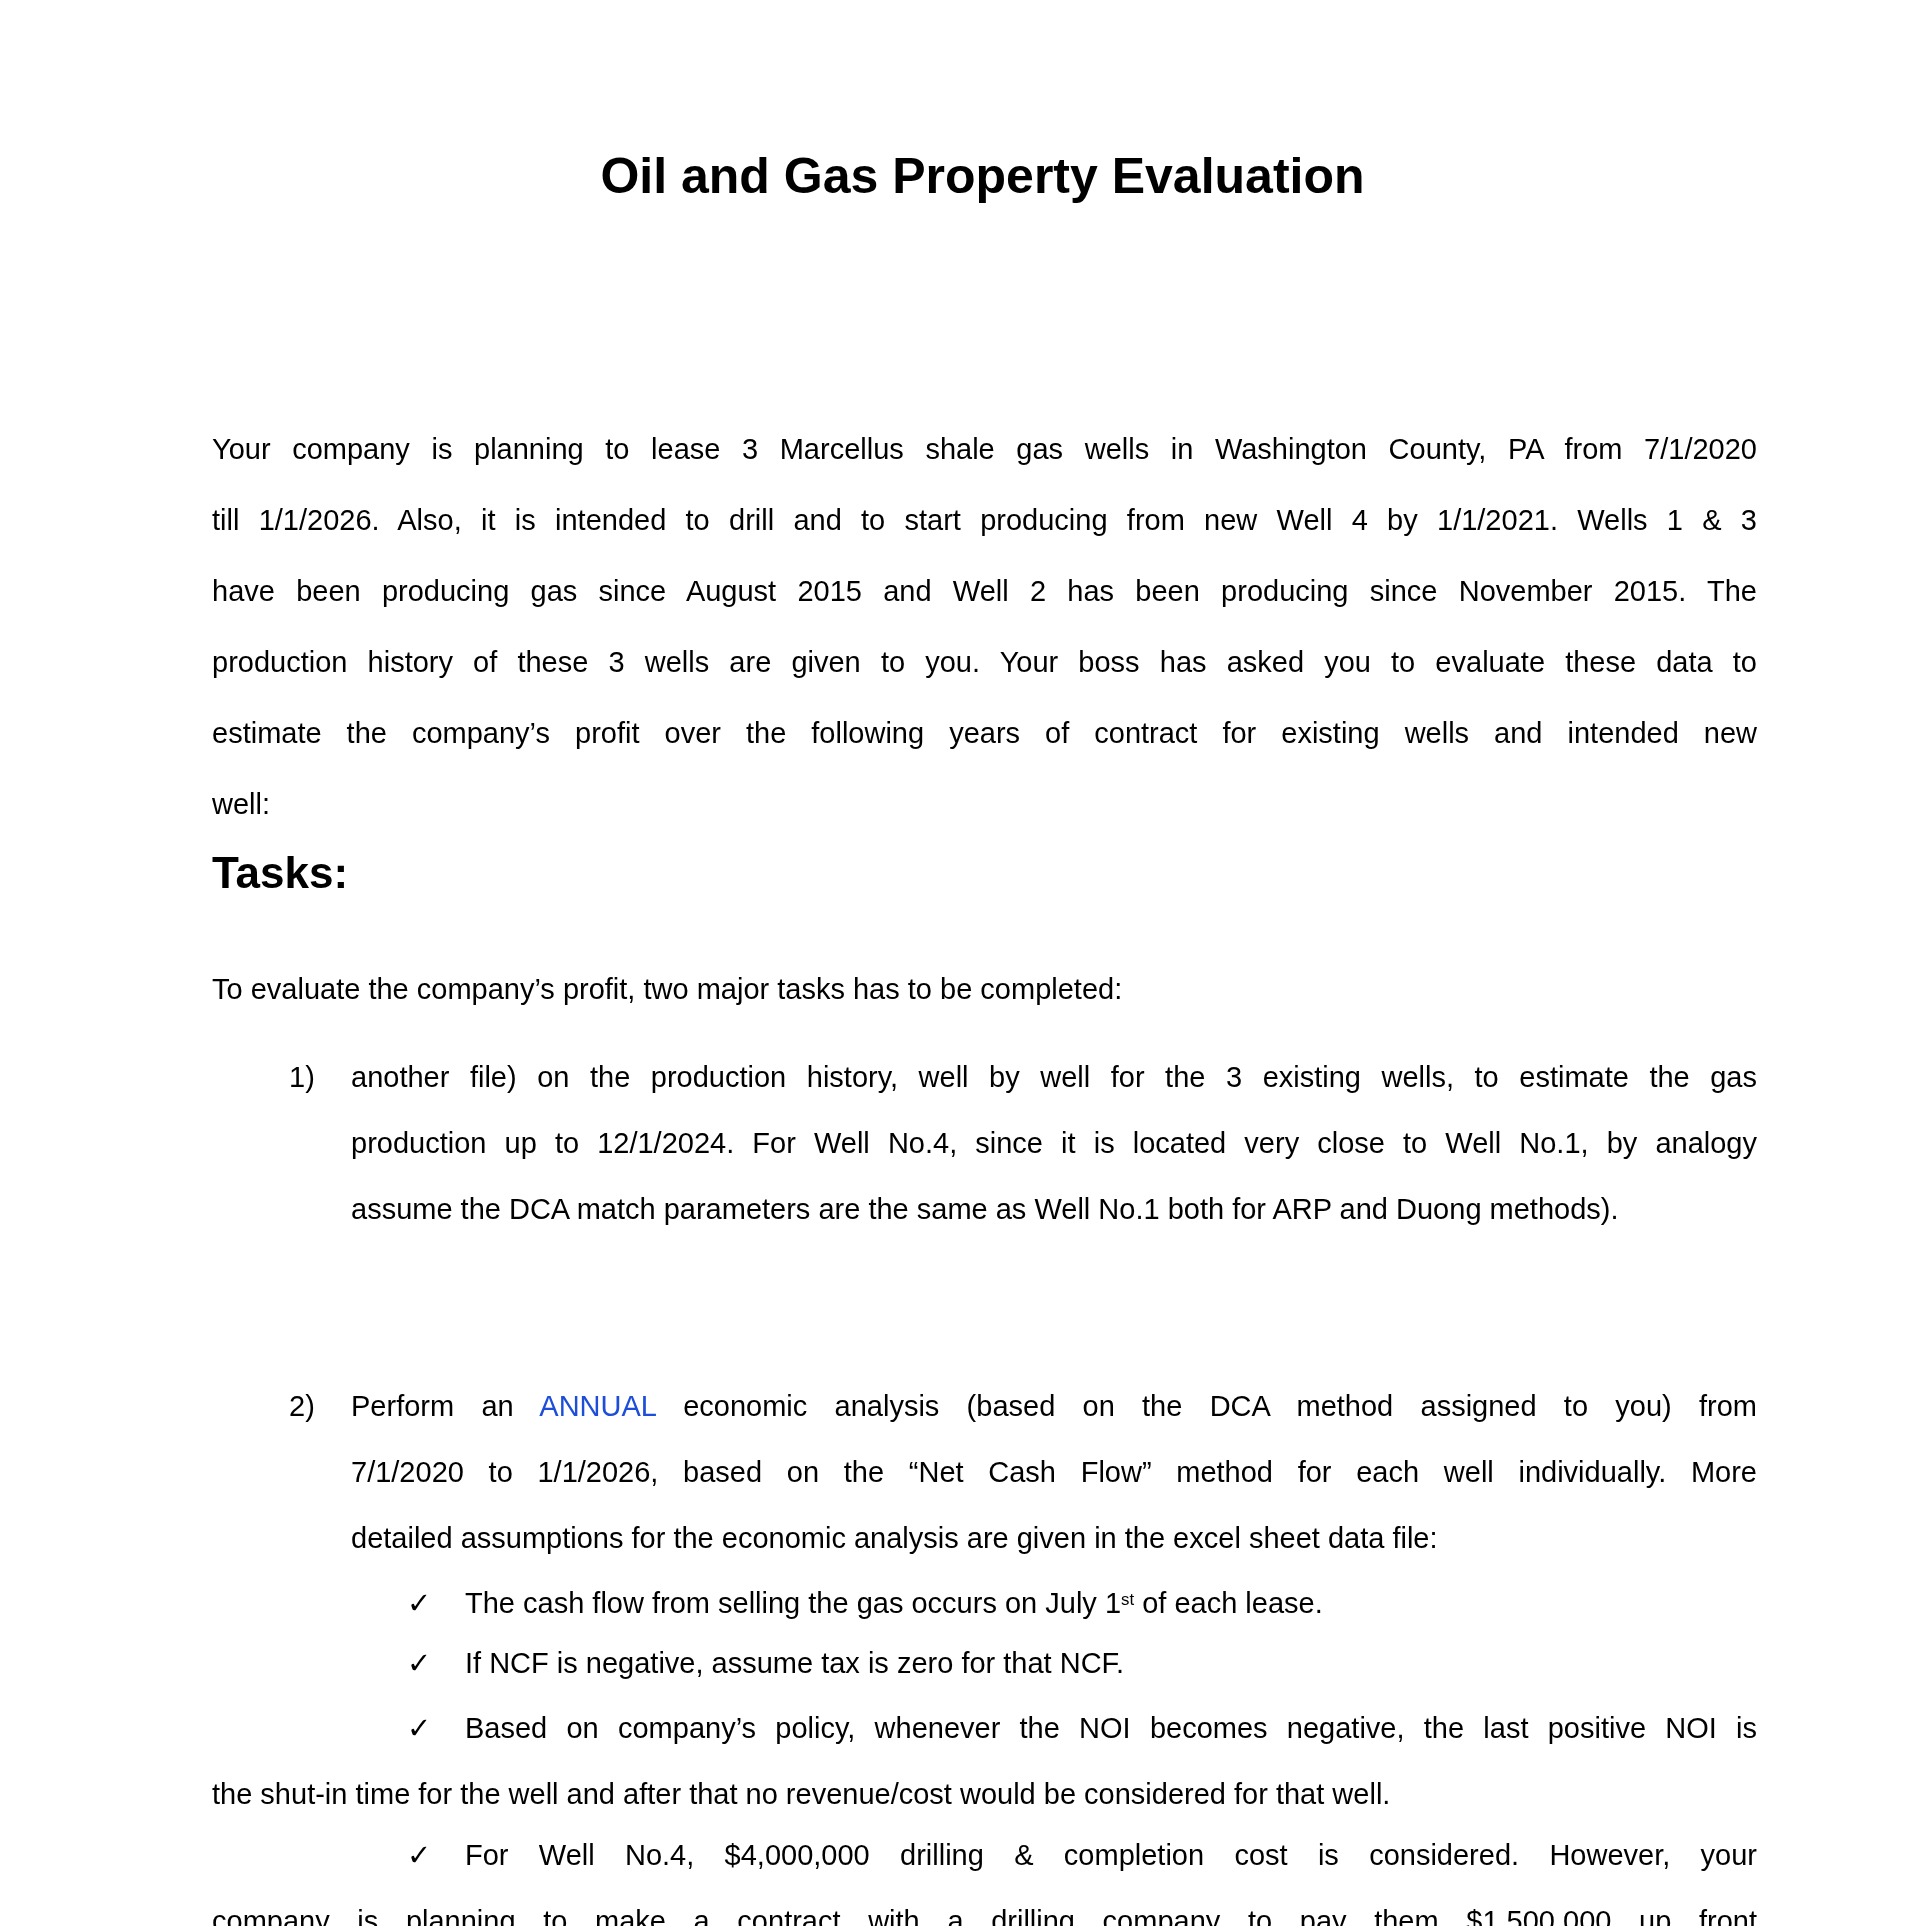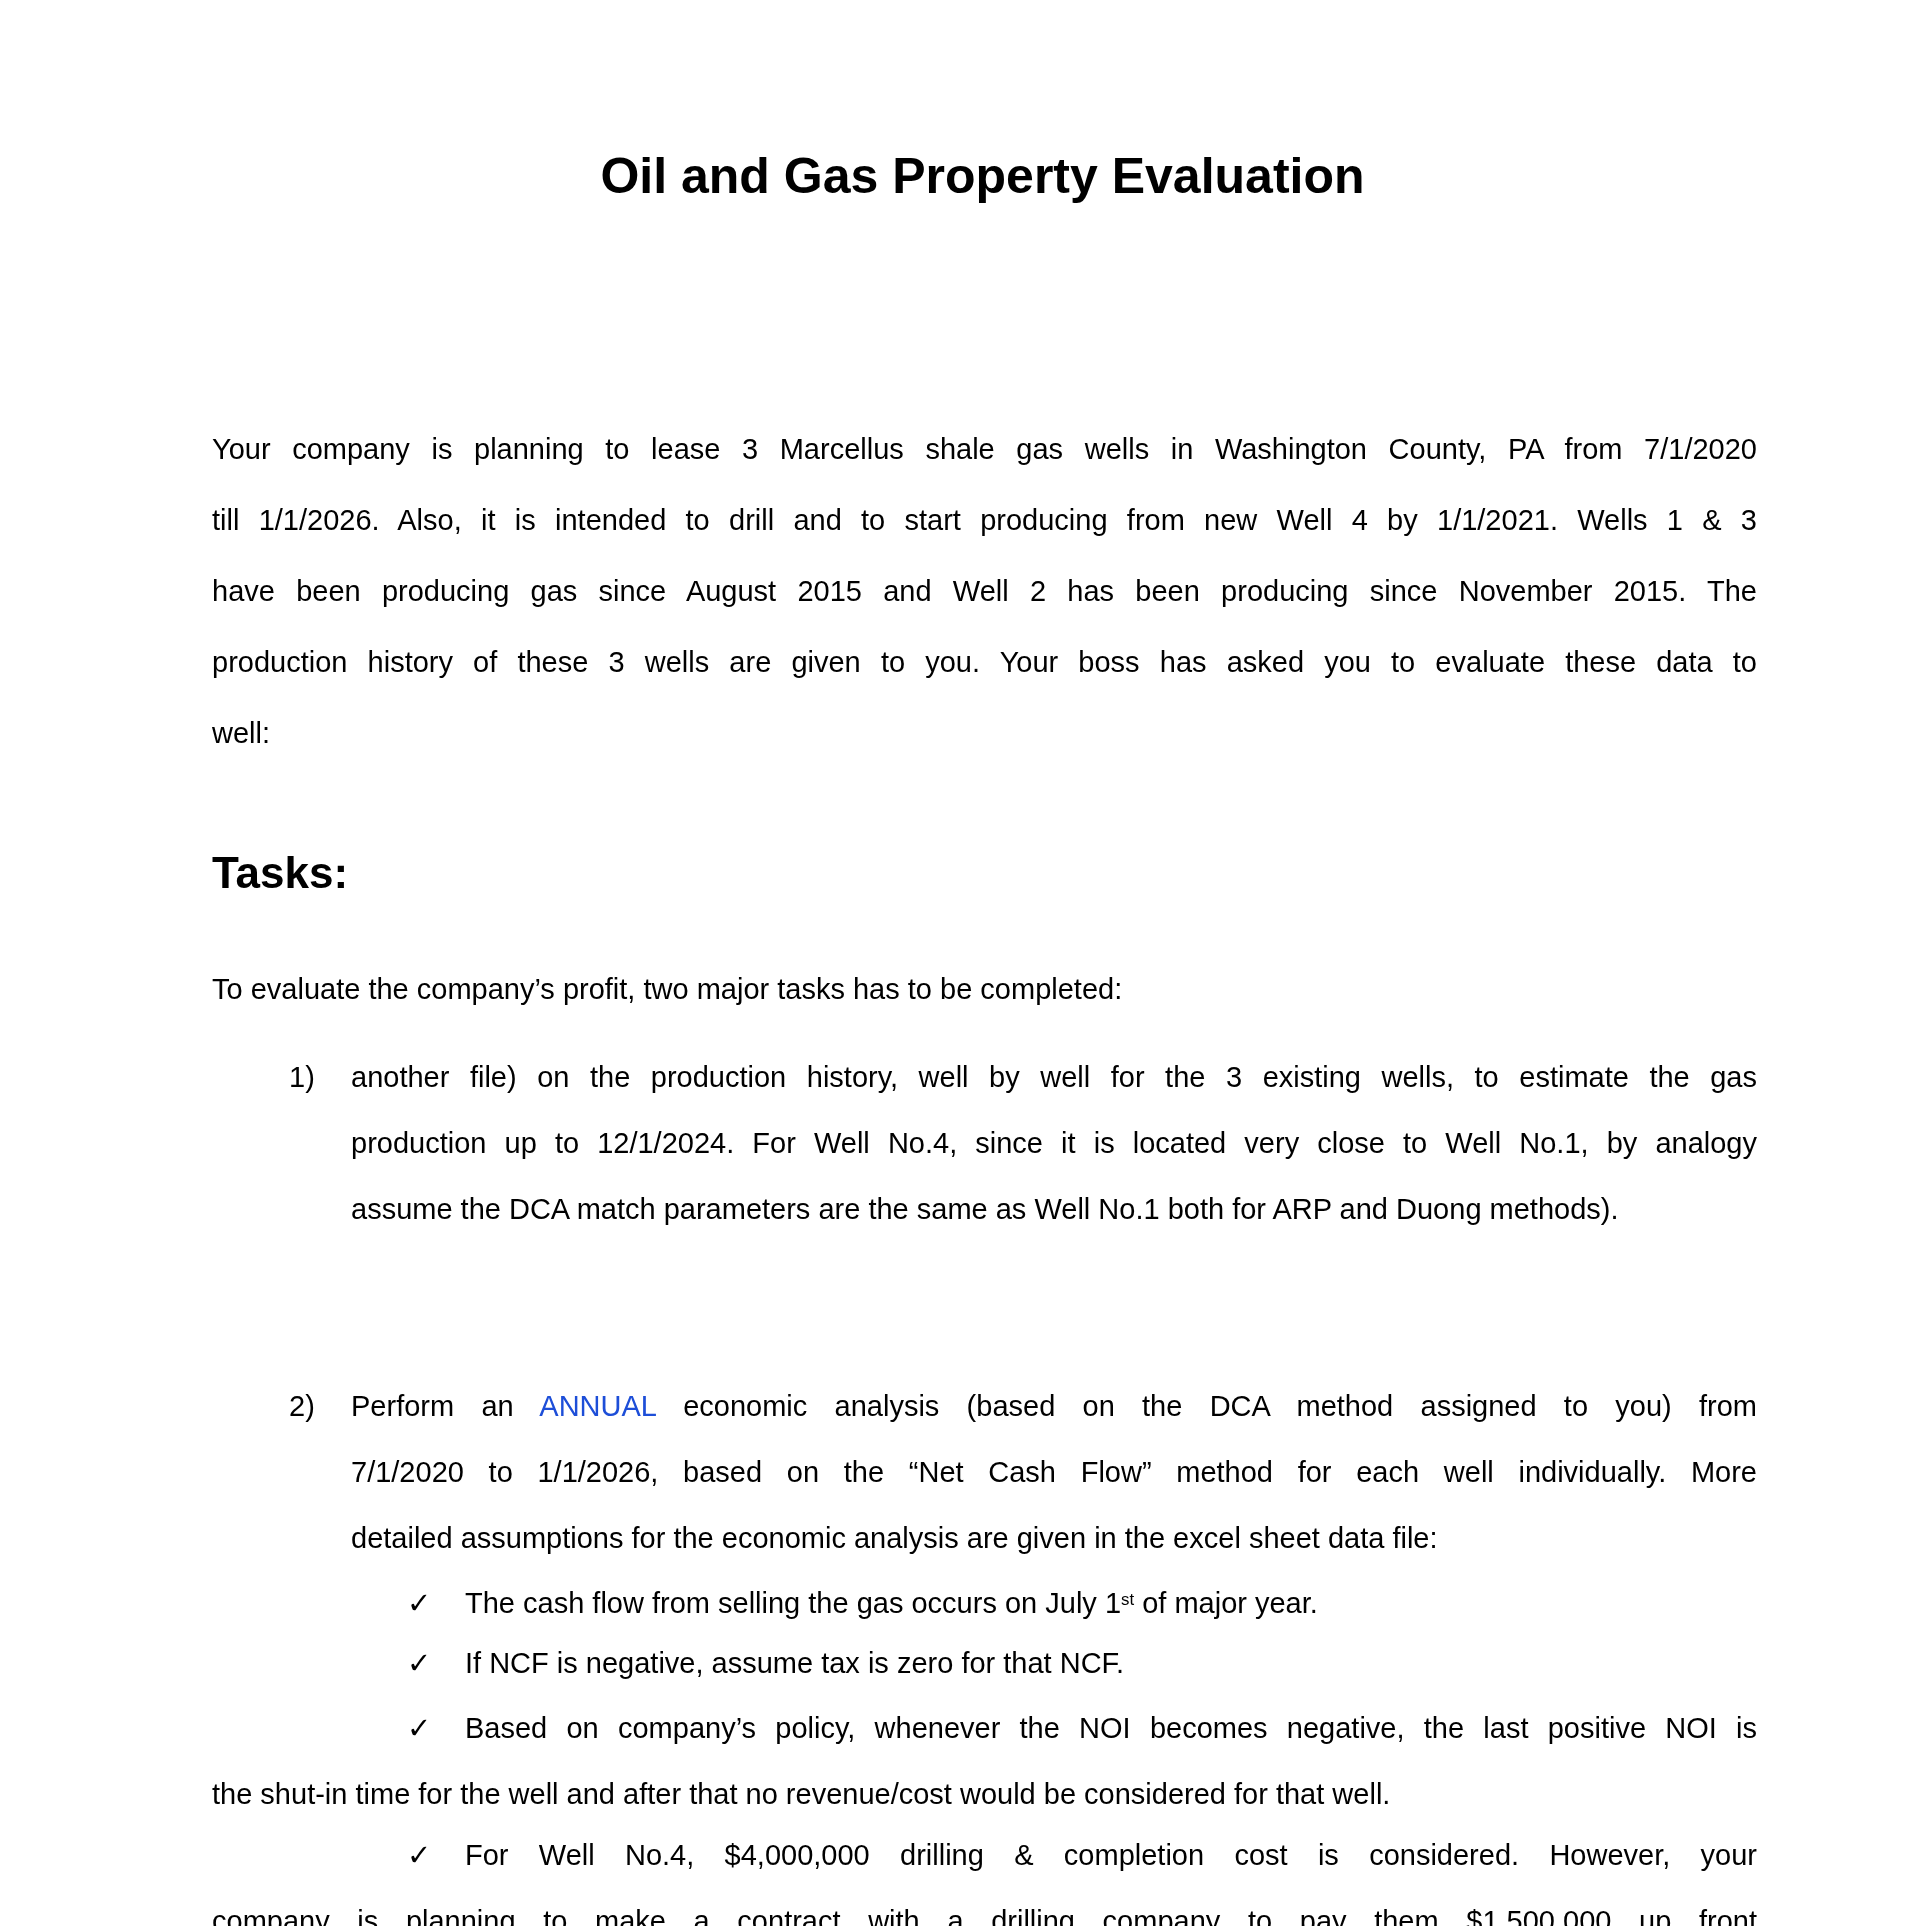--- a/index.html
+++ b/index.html
@@ -32,20 +32,21 @@
 
 <div class="page">
 
   <h1 class="title">Oil and Gas Property Evaluation</h1>
 
   <div class="block intro" style="top:414px">
     <div class="ln just">Your company is planning to lease 3 Marcellus shale gas wells in Washington County, PA from 7/1/2020</div>
     <div class="ln just">till 1/1/2026. Also, it is intended to drill and to start producing from new Well 4 by 1/1/2021. Wells 1 &amp; 3</div>
     <div class="ln just">have been producing gas since August 2015 and Well 2 has been producing since November 2015. The</div>
     <div class="ln just">production history of these 3 wells are given to you. Your boss has asked you to evaluate these data to</div>
+    <div class="ln just">estimate the company’s profit over the following years of contract for existing wells and intended new</div>
     <div class="ln">well:</div>
   </div>
 
   <h2 class="h2">Tasks:</h2>
 
   <div class="block" style="top:956px">
     <div class="ln">To evaluate the company’s profit, two major tasks has to be completed:</div>
   </div>
 
   <div class="block" style="top:1044px">
@@ -60,21 +61,21 @@
   <div class="block" style="top:1373px">
     <div class="ln just ind">
       <span class="num">2)</span><span>Perform an </span><span class="red">ANNUAL</span><span> economic analysis (based on the DCA method assigned to you) from</span>
     </div>
     <div class="ln just ind">7/1/2020 to 1/1/2026, based on the “Net Cash Flow” method for each well individually. More</div>
     <div class="ln ind">detailed assumptions for the economic analysis are given in the excel sheet data file:</div>
   </div>
 
   <div class="block" style="top:1570px">
     <div class="ln chk-line">
-      <span class="chk">✓</span><span>The cash flow from selling the gas occurs on July 1</span><span class="sup">st</span><span> of major year.</span>
+      <span class="chk">✓</span><span>The cash flow from selling the gas occurs on July 1</span><span class="sup">st</span><span> of each lease.</span>
     </div>
   </div>
 
   <div class="block" style="top:1695px">
     <div class="ln just chk-line">
       <span class="chk">✓</span><span>Based on company’s policy, whenever the NOI becomes negative, the last positive NOI is</span>
     </div>
     <div class="ln">the shut-in time for the well and after that no revenue/cost would be considered for that well.</div>
   </div>
 

